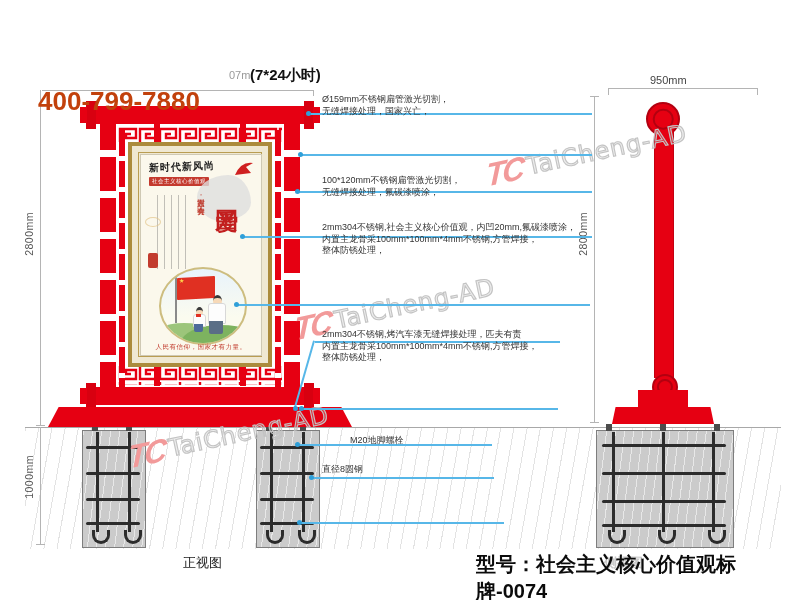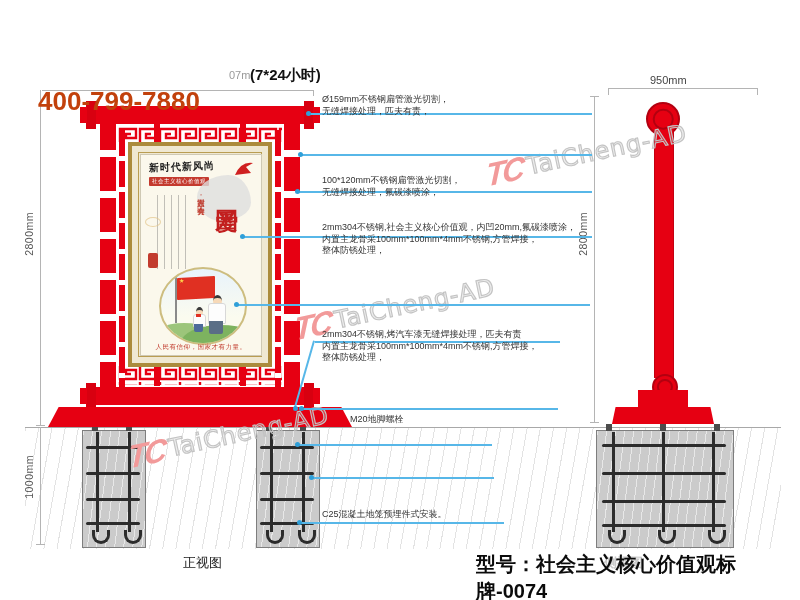--- a/index.html
+++ b/index.html
@@ -235,21 +235,21 @@
   <div class="vbar" style="left:712px;top:432px;height:100px;"></div>
   <div class="hbar" style="left:602px;top:444px;width:124px;"></div>
   <div class="hbar" style="left:602px;top:472px;width:124px;"></div>
   <div class="hbar" style="left:602px;top:500px;width:124px;"></div>
   <div class="hbar" style="left:602px;top:524px;width:124px;"></div>
   <div class="hook" style="left:608px;top:530px;"></div>
   <div class="hook" style="left:658px;top:530px;"></div>
   <div class="hook" style="left:708px;top:530px;"></div>
 
   <div class="ann" style="left:322px;top:94px;width:270px;">Ø159mm不锈钢扁管激光切割，
-无缝焊接处理，匹夫有责，</div>
+无缝焊接处理，国家兴亡，</div>
   <div class="blue" style="left:310px;top:113px;width:282px;"></div>
   <div class="dot" style="left:306px;top:111px;"></div>
 
   <div class="blue" style="left:302px;top:154px;width:290px;"></div>
   <div class="dot" style="left:298px;top:152px;"></div>
 
   <div class="ann" style="left:322px;top:175px;width:270px;">100*120mm不锈钢扁管激光切割，
 无缝焊接处理，氟碳漆喷涂，</div>
   <div class="blue" style="left:299px;top:191px;width:293px;"></div>
   <div class="dot" style="left:295px;top:189px;"></div>
@@ -266,28 +266,28 @@
   <div class="ann" style="left:322px;top:329px;width:278px;">2mm304不锈钢,烤汽车漆无缝焊接处理，匹夫有责
 内置主龙骨采100mm*100mm*4mm不锈钢,方管焊接，
 整体防锈处理，</div>
   <div class="blue" style="left:315px;top:341px;width:245px;"></div>
   <div class="bluediag" style="left:315px;top:341px;width:71px;transform:rotate(106deg);"></div>
   <div class="dot" style="left:293px;top:406px;"></div>
 
   <div class="blue" style="left:303px;top:408px;width:255px;"></div>
   <div class="dot" style="left:299px;top:406px;"></div>
 
-  <div class="ann" style="left:322px;top:414px;width:200px;padding-left:28px;">M20地脚螺栓</div>
+  <div class="ann" style="left:322px;top:435px;width:200px;padding-left:28px;">M20地脚螺栓</div>
   <div class="blue" style="left:299px;top:444px;width:193px;"></div>
   <div class="dot" style="left:295px;top:442px;"></div>
 
+  <div class="ann" style="left:322px;top:464px;width:200px;">直径8圆钢</div>
   <div class="blue" style="left:313px;top:477px;width:181px;"></div>
   <div class="dot" style="left:309px;top:475px;"></div>
 
-  <div class="ann" style="left:322px;top:509px;width:220px;">C25混凝土地笼预埋件式安装。</div>
   <div class="blue" style="left:301px;top:522px;width:203px;"></div>
   <div class="dot" style="left:297px;top:520px;"></div>
 
   <div class="wm" style="left:484px;top:138px;">
     <span class="wm-tc">TC</span>
     <span class="wm-tx">TaiCheng-AD</span>
   </div>
   <div class="wm" style="left:292px;top:292px;">
     <span class="wm-tc">TC</span>
     <span class="wm-tx">TaiCheng-AD</span>

